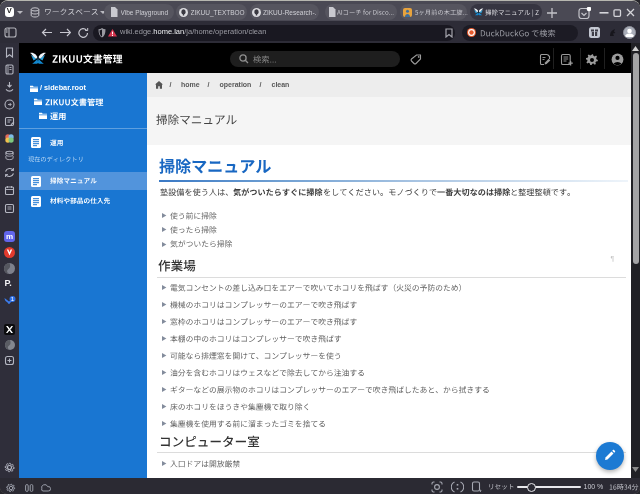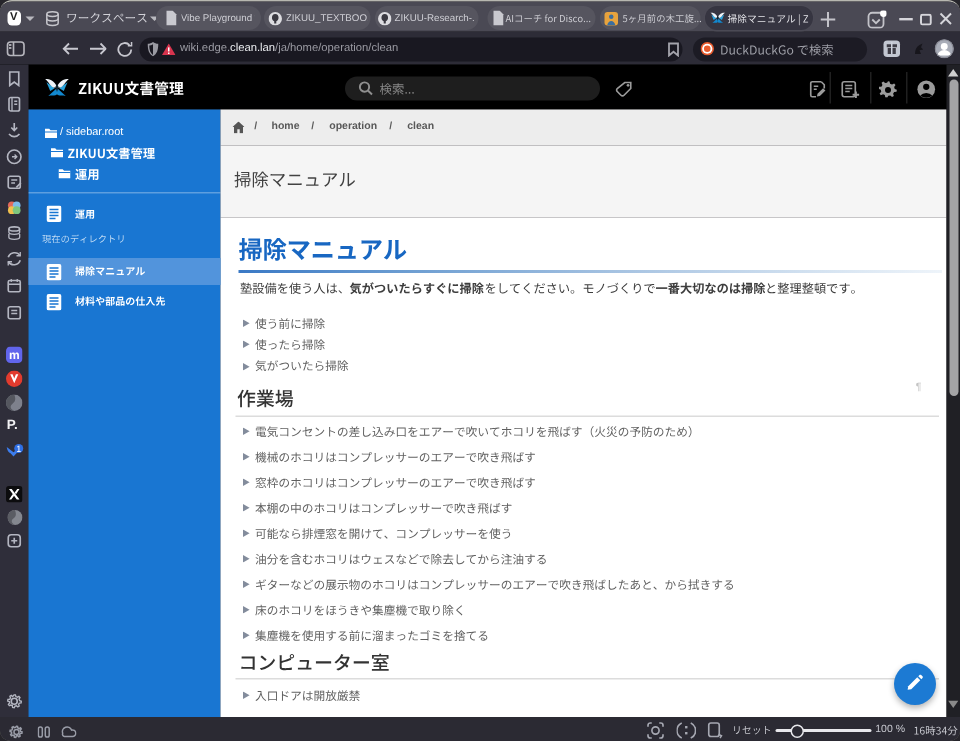--- a/index.html
+++ b/index.html
@@ -379,21 +379,21 @@
 <div class="abs" style="left:93px;top:23.5px;width:362px;height:16.5px;background:#191821;border-radius:8px"></div>
 <svg class="abs" style="left:98px;top:27px" width="8" height="10">
       <path d="M4 0C3 .8 1.8 1.2.5 1.2c0 4 .8 6.8 3.5 8.3 2.7-1.5 3.5-4.3 3.5-8.3C6.2 1.2 5 .8 4 0z" fill="#9a9aa2"></path>
       <path d="M4 1.5c-.8.5-1.6.8-2.5.9 0 3 .7 5 2.5 6.2z" fill="#191821"></path>
     </svg>
 <svg class="abs" style="left:108px;top:27.5px" width="9" height="8">
       <path d="M4.5 0L0 7.6h9z" fill="#d7344e"></path>
       <rect x="4" y="2.6" width="1" height="2.7" fill="#fff"></rect>
       <rect x="4" y="6" width="1" height="1" fill="#fff"></rect>
     </svg>
-<div style="position:absolute;left:120px;top:26.2px;font-size:7.5px;line-height:10.9px;color:#9b9ba3;font-weight:400;white-space:pre">wiki.edge.<b style="color:#eef0f3;font-weight:400">clean.lan</b>/ja/home/operation/clean</div>
+<div style="position:absolute;left:120px;top:26.2px;font-size:7.5px;line-height:10.9px;color:#9b9ba3;font-weight:400;white-space:pre">wiki.edge.<b style="color:#eef0f3;font-weight:400">home.lan</b>/ja/home/operation/clean</div>
 <svg class="abs" style="left:445px;top:26.5px" width="8" height="10" fill="none" stroke="#a4a4ac" stroke-width="1.2">
       <path d="M1 1h6v8L4 6.5 1 9z"></path>
     </svg>
 <div class="abs" style="left:461.5px;top:24px;width:116px;height:15.5px;background:#1c1b24;border-radius:8px"></div>
 <svg class="abs" style="left:466.5px;top:27px" width="9" height="9">
       <circle cx="4.5" cy="4.5" r="4.5" fill="#e65a2d"></circle>
       <circle cx="4.5" cy="4.5" r="3.4" fill="#fff"></circle>
       <circle cx="4.5" cy="4.5" r="2.2" fill="#e65a2d"></circle>
     </svg>
 <svg style="position:absolute;left:479.5px;top:23.6px;overflow:visible" width="78" height="17">
@@ -487,21 +487,21 @@
     </svg>
 <svg class="abs" style="left:611px;top:51.5px" width="13" height="13">
       <circle cx="6.5" cy="6.5" r="5.9" fill="#9b9b9b"></circle>
       <circle cx="6.5" cy="4.9" r="2.1" fill="#000"></circle>
       <path d="M2.5 10.6a5 4.2 0 018 0 5.9 5.9 0 01-8 0z" fill="#000"></path>
     </svg>
 <svg class="abs" style="left:29.5px;top:83.5px" width="8" height="7">
       <path d="M0 .8h2.8l.9 1h4.3V7H0z" fill="#fff"></path>
       <path d="M0 2.6h8v.7H0z" fill="#1976d2"></path>
     </svg>
-<div style="position:absolute;left:40px;top:82.1px;font-size:7.3px;line-height:10.6px;color:#fff;font-weight:400;white-space:pre">/ sidebar.root</div>
+<div style="position:absolute;left:40px;top:82.1px;font-size:7.3px;line-height:10.6px;color:#fff;font-weight:700;white-space:pre">/ sidebar.root</div>
 <svg class="abs" style="left:34px;top:97.0px" width="8" height="7">
       <path d="M0 .8h2.8l.9 1h4.3V7H0z" fill="#fff"></path>
       <path d="M0 2.6h8v.7H0z" fill="#1976d2"></path>
     </svg>
 <svg style="position:absolute;left:44.5px;top:92.8px;overflow:visible" width="61" height="17">
       <g fill="#fff" transform="translate(0,11.32) scale(0.008199999999999999)">
         <use href="#g35" x="0"></use>
         <use href="#g36" x="613"></use>
         <use href="#g37" x="943"></use>
         <use href="#g38" x="1629"></use>

